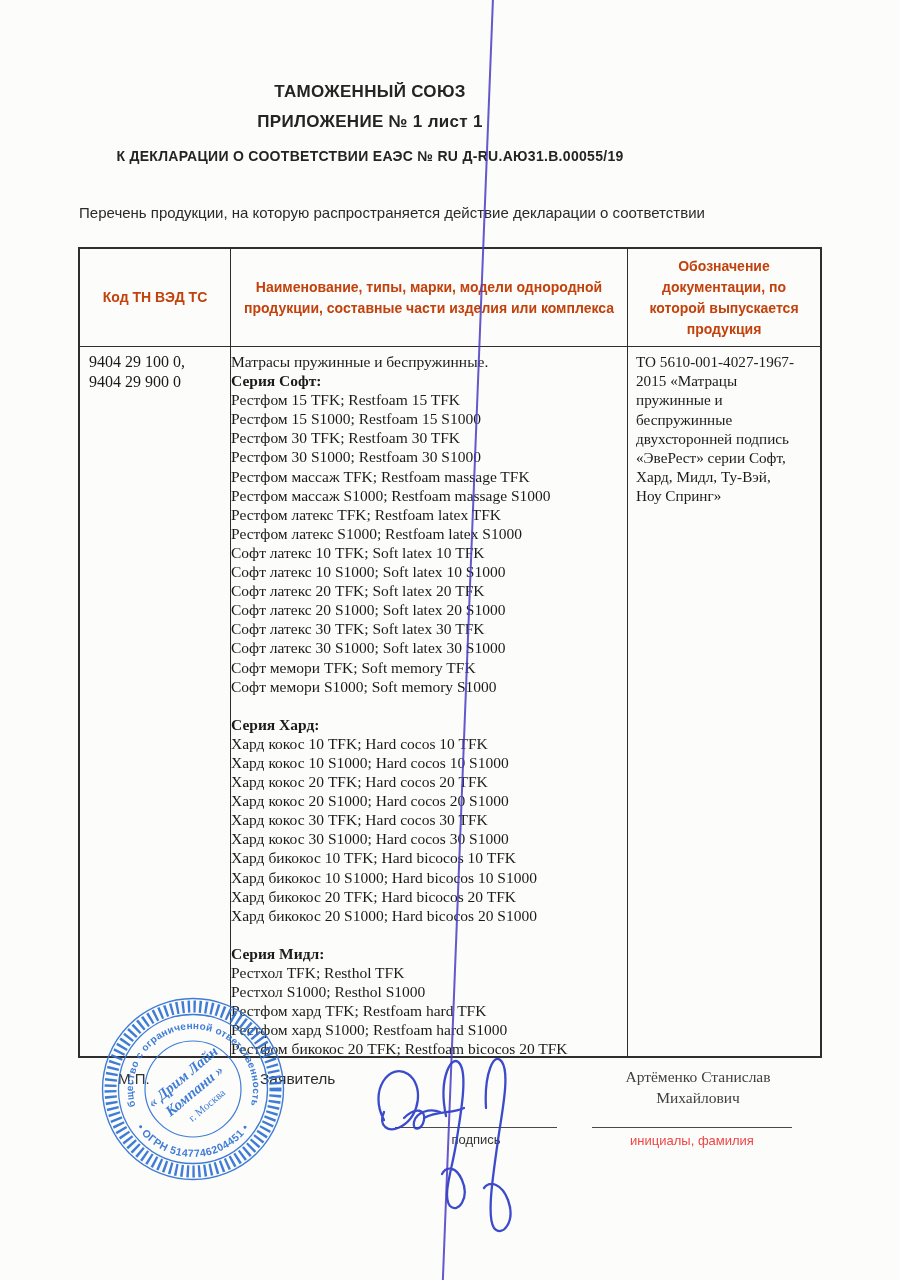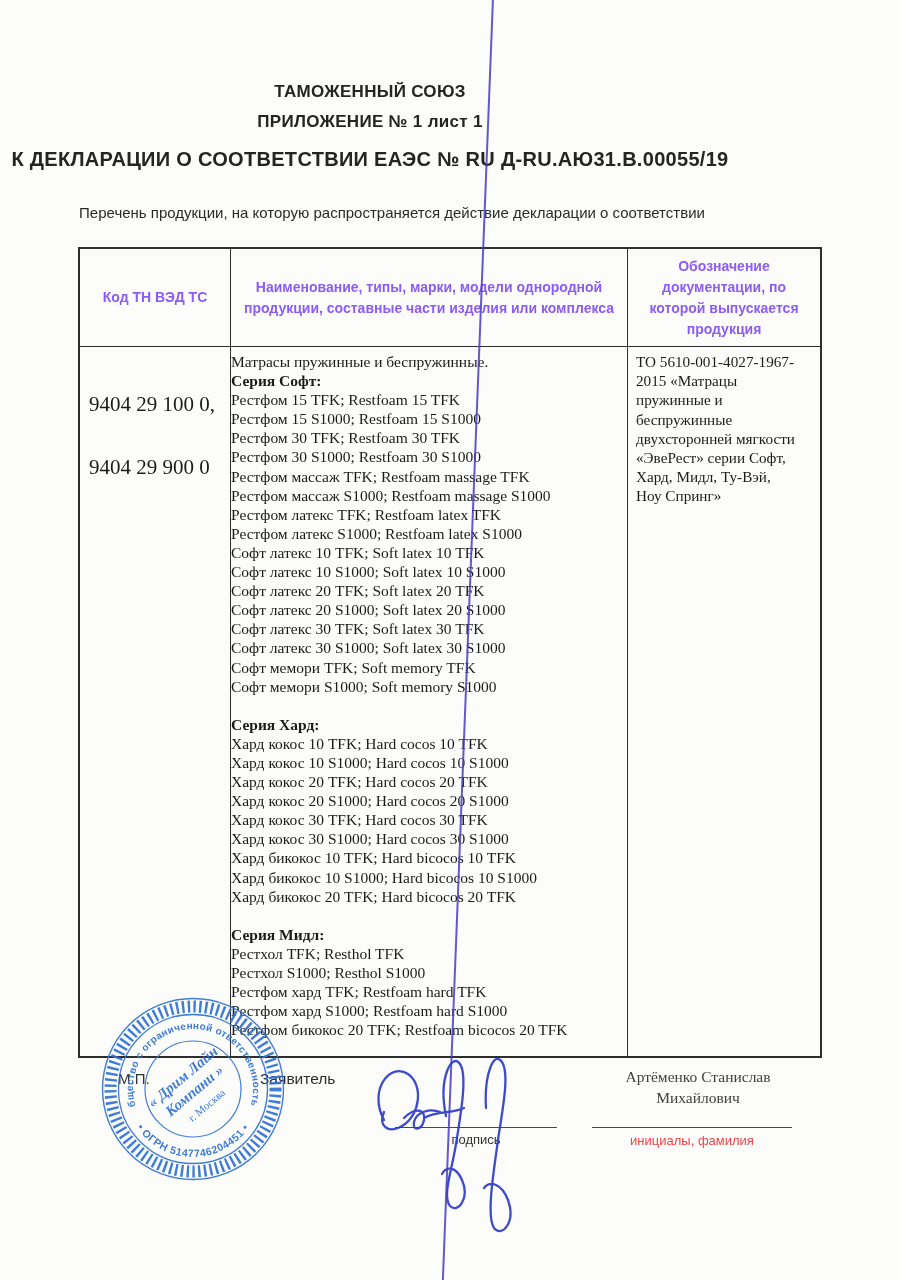--- a/index.html
+++ b/index.html
@@ -8,28 +8,28 @@
   .abs{position:absolute;}
   .title{left:0;width:740px;text-align:center;font-weight:700;font-size:17px;
          letter-spacing:.3px;color:#242424;}
   .intro{left:0;width:784px;text-align:center;font-size:15px;color:#2a2a2a;}
   
   .doc-table{left:78px;top:247px;width:744px;height:811px;border:2px solid #2e2e2e;
              display:grid;grid-template-columns:150px 397px 1fr;grid-template-rows:97px 1fr;
              background:transparent;box-sizing:border-box;}
   .cell{box-sizing:border-box;overflow:hidden;}
   .th{display:flex;align-items:center;justify-content:center;text-align:center;
-      font-size:14px;font-weight:600;line-height:21px;padding:4px 12px;color:#8b5cf6;}
+      font-size:14px;font-weight:600;line-height:21px;padding:4px 12px;color:#c2410c;}
   .bl{border-left:1.5px solid #2e2e2e;}
   .bt{border-top:1.5px solid #2e2e2e;}
   .td{font-family:"Liberation Serif",serif;color:#1b1b1b;padding-top:5px;}
   .td.c1{padding-left:9px;}
   .td.c2{}
   .td.c3{padding-left:8px;padding-right:6px;}
-  .cl{font-size:21px;line-height:19.5px;white-space:nowrap;margin-top:43px;}
+  .cl{font-size:16px;line-height:19.5px;white-space:nowrap;}
   .pl{font-size:15.5px;height:19.1px;line-height:19.1px;white-space:nowrap;}
   .pl.bold{font-weight:700;}
   .dl{font-size:15.2px;line-height:19.2px;}
   
   .mp{left:118px;top:1070px;font-size:15px;color:#333;}
   .applicant{left:260px;top:1070px;font-size:15.5px;color:#2c2c2c;}
   .sig-line{left:395px;top:1127px;width:162px;border-top:1.5px solid #4a4a4a;}
   .sig-caption{left:395px;top:1132px;width:162px;text-align:center;font-size:13px;color:#333;}
   .name-block{left:578px;top:1066px;width:240px;text-align:center;
               font-family:"Liberation Serif",serif;font-size:15.5px;line-height:21px;color:#404040;}
@@ -39,21 +39,21 @@
   .pen-line{left:492px;top:-2px;width:2px;height:1286px;background:#4a3bc4;opacity:.85;
             transform:rotate(2.24deg);transform-origin:top left;z-index:7;}
   .stamp{left:97px;top:993px;z-index:6;opacity:.92;}
   .signature{left:368px;top:1048px;z-index:6;}
 </style>
 </head>
 <body>
 
 <div class="abs title" style="top:82px">ТАМОЖЕННЫЙ СОЮЗ</div>
 <div class="abs title" style="top:112px">ПРИЛОЖЕНИЕ № 1 лист 1</div>
-<div class="abs title" style="top:148px;font-size:20px">К ДЕКЛАРАЦИИ О СООТВЕТСТВИИ ЕАЭС № RU Д-RU.АЮ31.В.00055/19</div>
+<div class="abs title" style="top:148px;font-size:14px">К ДЕКЛАРАЦИИ О СООТВЕТСТВИИ ЕАЭС № RU Д-RU.АЮ31.В.00055/19</div>
 <div class="abs intro" style="top:204px">Перечень продукции, на которую распространяется действие декларации о соответствии</div>
 
 <div class="abs doc-table">
   <div class="cell th">Код ТН ВЭД ТС</div>
   <div class="cell th bl">Наименование, типы, марки, модели однородной продукции, составные части изделия или комплекса</div>
   <div class="cell th bl">Обозначение документации, по которой выпускается продукция</div>
 
   <div class="cell td bt c1">
 
   <div class="cl">9404 29 100 0,</div>
@@ -83,35 +83,36 @@
       <div class="pl bold">Серия Хард:</div>
       <div class="pl">Хард кокос 10 TFK; Hard cocos 10 TFK</div>
       <div class="pl">Хард кокос 10 S1000; Hard cocos 10 S1000</div>
       <div class="pl">Хард кокос 20 TFK; Hard cocos 20 TFK</div>
       <div class="pl">Хард кокос 20 S1000; Hard cocos 20 S1000</div>
       <div class="pl">Хард кокос 30 TFK; Hard cocos 30 TFK</div>
       <div class="pl">Хард кокос 30 S1000; Hard cocos 30 S1000</div>
       <div class="pl">Хард бикокос 10 TFK; Hard bicocos 10 TFK</div>
       <div class="pl">Хард бикокос 10 S1000; Hard bicocos 10 S1000</div>
       <div class="pl">Хард бикокос 20 TFK; Hard bicocos 20 TFK</div>
+      <div class="pl">Хард бикокос 20 S1000; Hard bicocos 20 S1000</div>
       <div class="pl"></div>
       <div class="pl bold">Серия Мидл:</div>
       <div class="pl">Рестхол TFK; Resthol TFK</div>
       <div class="pl">Рестхол S1000; Resthol S1000</div>
       <div class="pl">Рестфом хард TFK; Restfoam hard TFK</div>
       <div class="pl">Рестфом хард S1000; Restfoam hard S1000</div>
       <div class="pl">Рестфом бикокос 20 TFK; Restfoam bicocos 20 TFK</div>
     </div>
   <div class="cell td bt bl c3">
 
   <div class="dl">ТО 5610-001-4027-1967-</div>
       <div class="dl">2015 «Матрацы</div>
       <div class="dl">пружинные  и</div>
       <div class="dl">беспружинные</div>
-      <div class="dl">двухсторонней мягкости</div>
+      <div class="dl">двухсторонней подпись</div>
       <div class="dl">«ЭвеРест» серии Софт,</div>
       <div class="dl">Хард, Мидл, Ту-Вэй,</div>
       <div class="dl">Ноу Спринг»</div>
     </div>
 </div>
 
 <div class="abs mp">М.П.</div>
 <div class="abs applicant">Заявитель</div>
 <div class="abs sig-line"></div>
 <div class="abs sig-caption">подпись</div>

